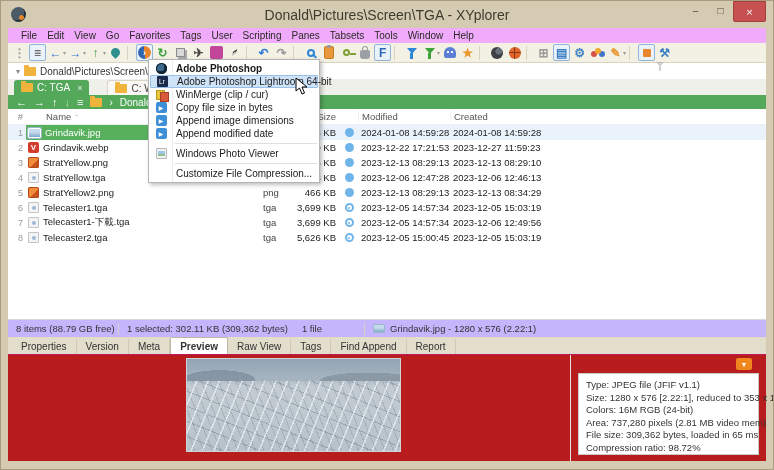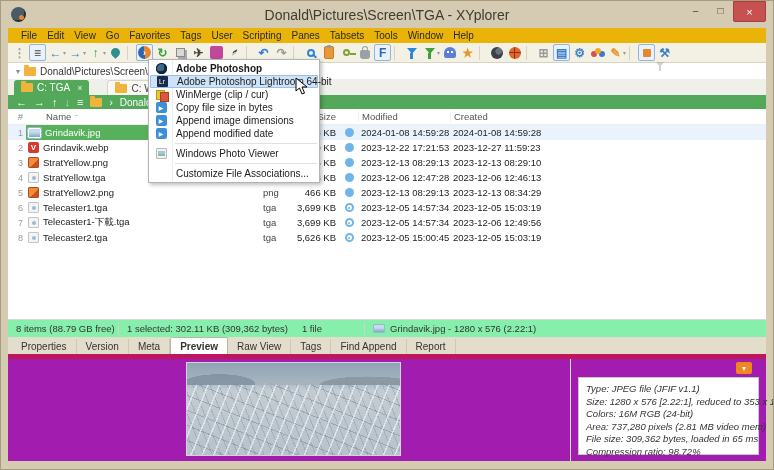--- a/index.html
+++ b/index.html
@@ -9,21 +9,21 @@
   
   .titlebar { height:27px; position:relative; display:flex; align-items:center; }
   .app-icon { width:15px; height:15px; border-radius:50%; background:radial-gradient(circle at 35% 35%, #4a5a66 55%, #22313c 56%); margin-left:3px; position:relative; }
   .app-icon::after { content:""; position:absolute; right:2px; bottom:2px; width:5px; height:5px; border-radius:50%; background:#e8862e; }
   .title-text { position:absolute; left:0; right:0; text-align:center; font-size:14px; color:#3f3b2e; }
   .win-controls { position:absolute; right:0; top:0; display:flex; align-items:flex-start; height:22px; }
   .wc { width:25px; height:19px; display:flex; align-items:center; justify-content:center; font-size:10px; color:#4a4435; }
   .wc.close { width:33px; height:21px; background:#c75050; color:#fff; font-size:11px; border-radius:0 0 2px 2px; border:1px solid #a83f3f; }
 
   
-  .menubar { height:15px; background:#eab308; display:flex; align-items:center; padding-left:8px; }
+  .menubar { height:15px; background:#f0abfc; display:flex; align-items:center; padding-left:8px; }
   .menubar span { font-size:10px; color:#2a2a22; padding:0 5px; cursor:default; }
   .toolbar { height:20px; background:#f3f0e4; border-bottom:1px solid #d9d3c0; display:flex; align-items:center; padding-left:3px; gap:1px; }
   .tb { width:17px; height:17px; display:flex; align-items:center; justify-content:center; font-size:12px; font-weight:bold; position:relative; }
   .tb-sep { width:6px; height:14px; border-left:1px solid #d8d2bf; margin:0 2px; }
   .boxed { border:1px solid #92b4da; background:#e9f1fa; border-radius:2px; }
   .c-blue { color:#2e7cd6; } .c-green { color:#3da13d; } .c-gray { color:#9a9a9a; }
   .c-dark { color:#444; } .c-orange { color:#e8962e; } .c-navy { color:#2e66b0; }
   .c-steel { color:#3b7fc4; }
   .pin-shape { width:9px; height:9px; background:#2e8f8f; border-radius:50% 50% 50% 0; transform:rotate(-45deg); }
   .gocirc { width:13px; height:13px; border-radius:50%; background:conic-gradient(#e8862e 0 50%, #2e66b0 50% 100%); display:flex; align-items:center; justify-content:center; color:#fff; font-size:9px; font-weight:bold; }
@@ -90,34 +90,34 @@
   .f-mod, .f-cre { padding-left:3px; white-space:nowrap; overflow:hidden; }
   .fi { flex:none; }
   .fi-jpg { width:13px; height:10px; border:1px solid #fff; border-radius:1px; background:linear-gradient(#c6dcee 40%, #7fa8c8); box-shadow:0 0 0 1px #9db8cc; }
   .fi-webp { width:11px; height:11px; background:#d23b2e; border-radius:2px; color:#fff; font-size:8px; font-weight:bold; display:flex; align-items:center; justify-content:center; }
   .fi-paint { width:11px; height:11px; border-radius:2px; background:linear-gradient(135deg,#f08c3a 55%, #c8531e 56%); box-shadow:inset 0 0 0 1px #b5481a; }
   .fi-tga { width:11px; height:11px; background:#f4f4f4; border:1px solid #c4c4c4; border-radius:1px; display:flex; align-items:center; justify-content:center; }
   .fi-tga::after { content:""; width:4px; height:4px; border-radius:50%; background:#9db8d8; }
   .list-filler { flex:1; background:#fff; }
 
   
-  .statusbar { height:18px; background:#86efac; border-top:1px solid #d8d8d4; display:flex; align-items:center; font-size:9.5px; color:#333; }
+  .statusbar { height:18px; background:#c4b5fd; border-top:1px solid #d8d8d4; display:flex; align-items:center; font-size:9.5px; color:#333; }
   .sb-sec1 { width:110px; padding-left:8px; }
   .sb-div { width:1px; height:12px; background:#d2d2ce; }
   .sb-sec2 { width:245px; padding-left:8px; display:flex; gap:14px; }
   .sb-sec3 { display:flex; align-items:center; gap:5px; padding-left:8px; }
   .sb-thumb { width:12px; height:9px; border:1px solid #9db8cc; border-radius:1px; background:linear-gradient(#c6dcee 40%, #7fa8c8); }
 
   
   .bottom-tabs { height:17px; background:#e3ddcc; display:flex; align-items:flex-end; padding-left:4px; }
   .btab { height:15px; display:flex; align-items:center; padding:0 9px; font-size:10px; color:#333; border-right:1px solid #cfc8b4; }
   .btab.active { background:#fff; font-weight:bold; border:1px solid #bdb6a2; border-bottom:none; border-radius:2px 2px 0 0; height:17px; }
 
   
-  .bottom-pane { height:107px; background:#a21caf; position:relative; border-top:5px solid #be185d;font-style:italic; }
+  .bottom-pane { height:107px; background:#b91c1c; position:relative; border-top:1px solid #be185d; }
   .pane-split { position:absolute; left:562px; top:0; bottom:0; width:1px; background:#e2e2e2; }
   .preview-img { position:absolute; left:178px; top:3px; width:215px; height:94px; border:1px solid #cfd4d8;
     background:
       linear-gradient(180deg, #8fa2b2 0%, #a8b6c2 14%, #b9c4cd 18%, #b3bfc9 24%, #c3ccd2 30%, #b7c2cb 100%),
       #b0bcc6;
     overflow:hidden; }
   .preview-img::before { content:""; position:absolute; inset:0;
     background:
       repeating-linear-gradient(112deg, transparent 0 9px, rgba(230,236,240,.8) 9px 10.5px),
       repeating-linear-gradient(22deg, transparent 0 13px, rgba(90,110,128,.35) 13px 14px),
@@ -499,21 +499,21 @@
       <div class="cm-sep"></div>
       <div class="cm-row">
         <div class="cm-ic">
           <span class="mi-pv"></span>
         </div>
         <span class="cm-label">Windows Photo Viewer</span>
       </div>
       <div class="cm-sep"></div>
       <div class="cm-row">
         <div class="cm-ic"></div>
-        <span class="cm-label">Customize File Associations...</span>
+        <span class="cm-label">Customize File Compression...</span>
       </div>
     </div>
 
   <svg class="cursor-svg" width="13" height="19" viewBox="0 0 13 19">
     <polygon points="1,1 1,14 4.5,11 7,17 9.5,16 7,10 12,10" fill="#fff" stroke="#000" stroke-width="1"></polygon>
   </svg>
 
 </div>
 
 </body></html>

